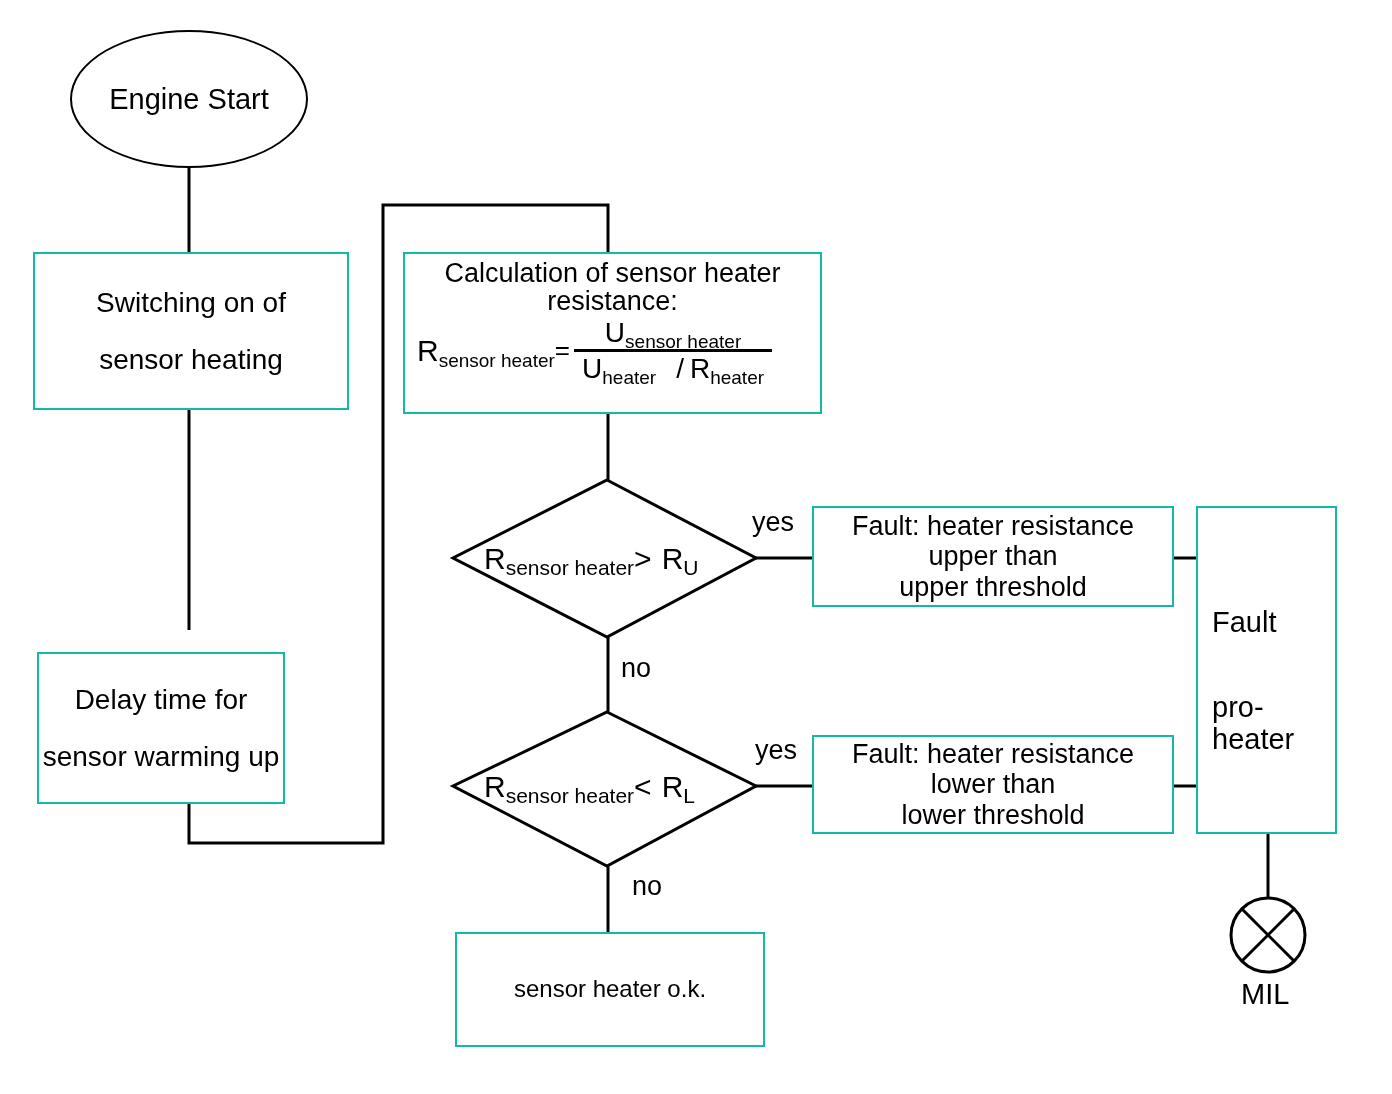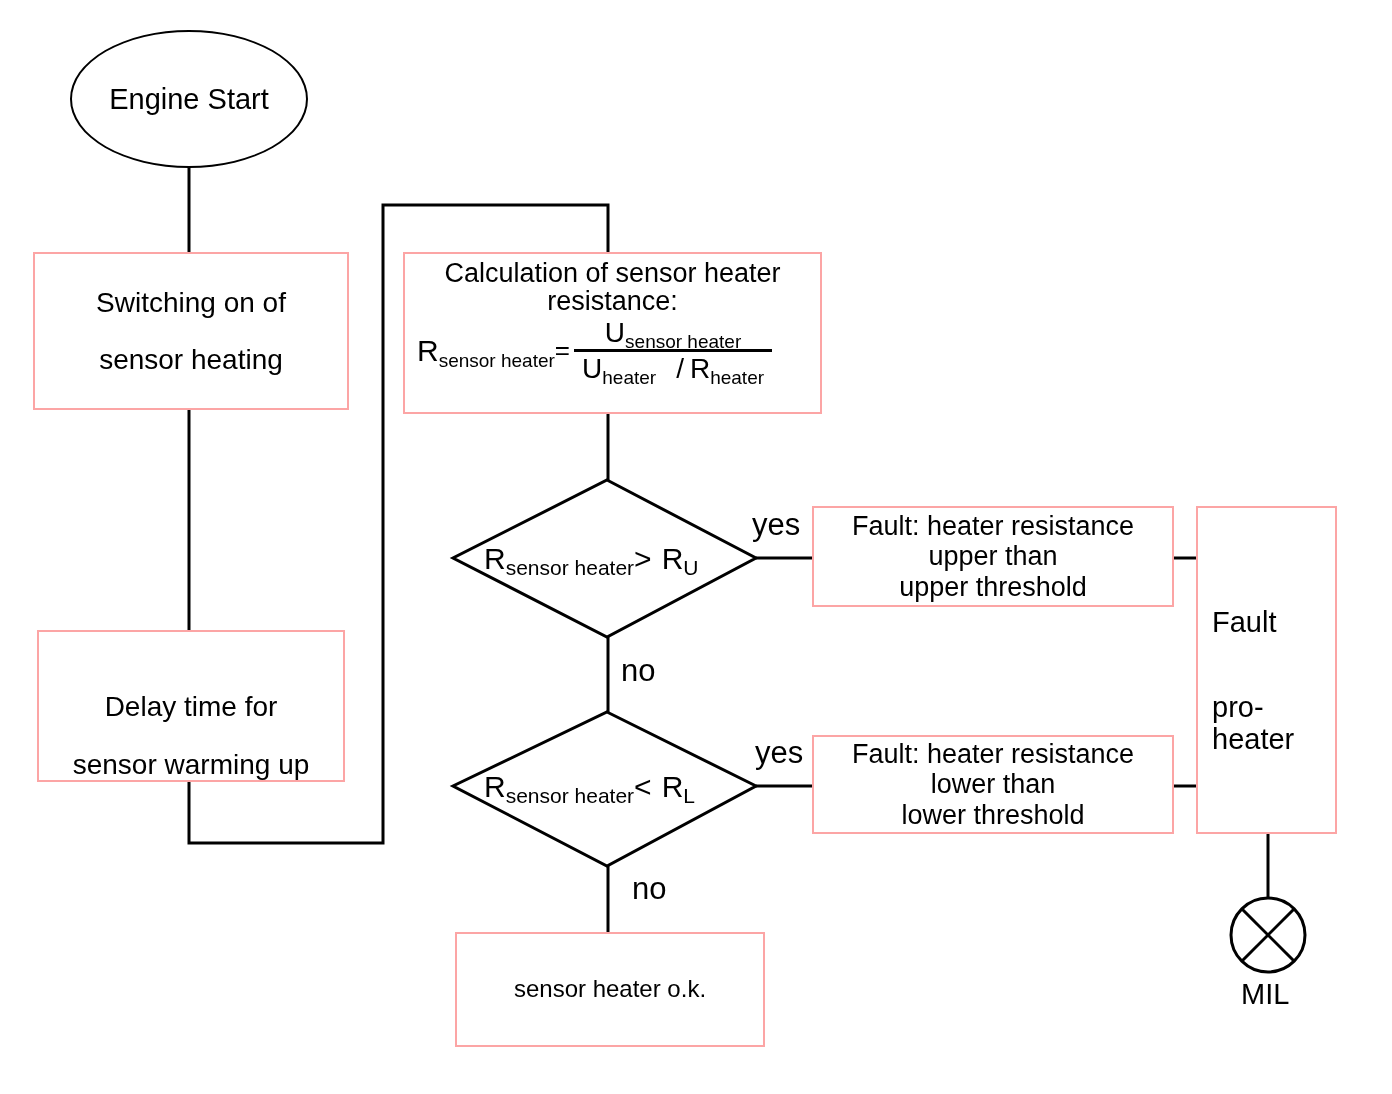--- a/index.html
+++ b/index.html
@@ -28,31 +28,31 @@
     position: absolute;
     box-sizing: border-box;
     display: flex;
     flex-direction: column;
     align-items: center;
     justify-content: center;
     text-align: center;
     line-height: 1.12;
   }
   .box {
-    border: 2px solid #fca5a5;
+    border: 2px solid #14b8a6;
     background: #fff;
   }
   .terminator-label {
     position: absolute;
     font-size: 28px;
     white-space: nowrap;
   }
   .edge-label {
     position: absolute;
-    font-size: 31px;
+    font-size: 27px;
     white-space: nowrap;
   }
   .diamond-text {
     position: absolute;
     font-size: 30px;
     white-space: nowrap;
     display: flex;
     align-items: baseline;
   }
   .sub {
@@ -81,23 +81,22 @@
 
   
   #switching-box {
     left: 33px; top: 252px; width: 316px; height: 158px;
     font-size: 28px;
   }
   #switching-box .line1 { margin-bottom: 26px; }
 
   
   #delay-box {
-    left: 37px; top: 630px; width: 308px; height: 152px;
-    font-size: 28px;
-    justify-content: flex-end;
+    left: 37px; top: 652px; width: 248px; height: 152px;
+    font-size: 28px;
   }
   #delay-box .line1 { margin-bottom: 26px; }
 
   
   #calc-box {
     left: 403px; top: 252px; width: 419px; height: 162px;
     font-size: 27px;
     align-items: stretch;
     justify-content: flex-start;
     padding: 6px 8px 4px 8px;

